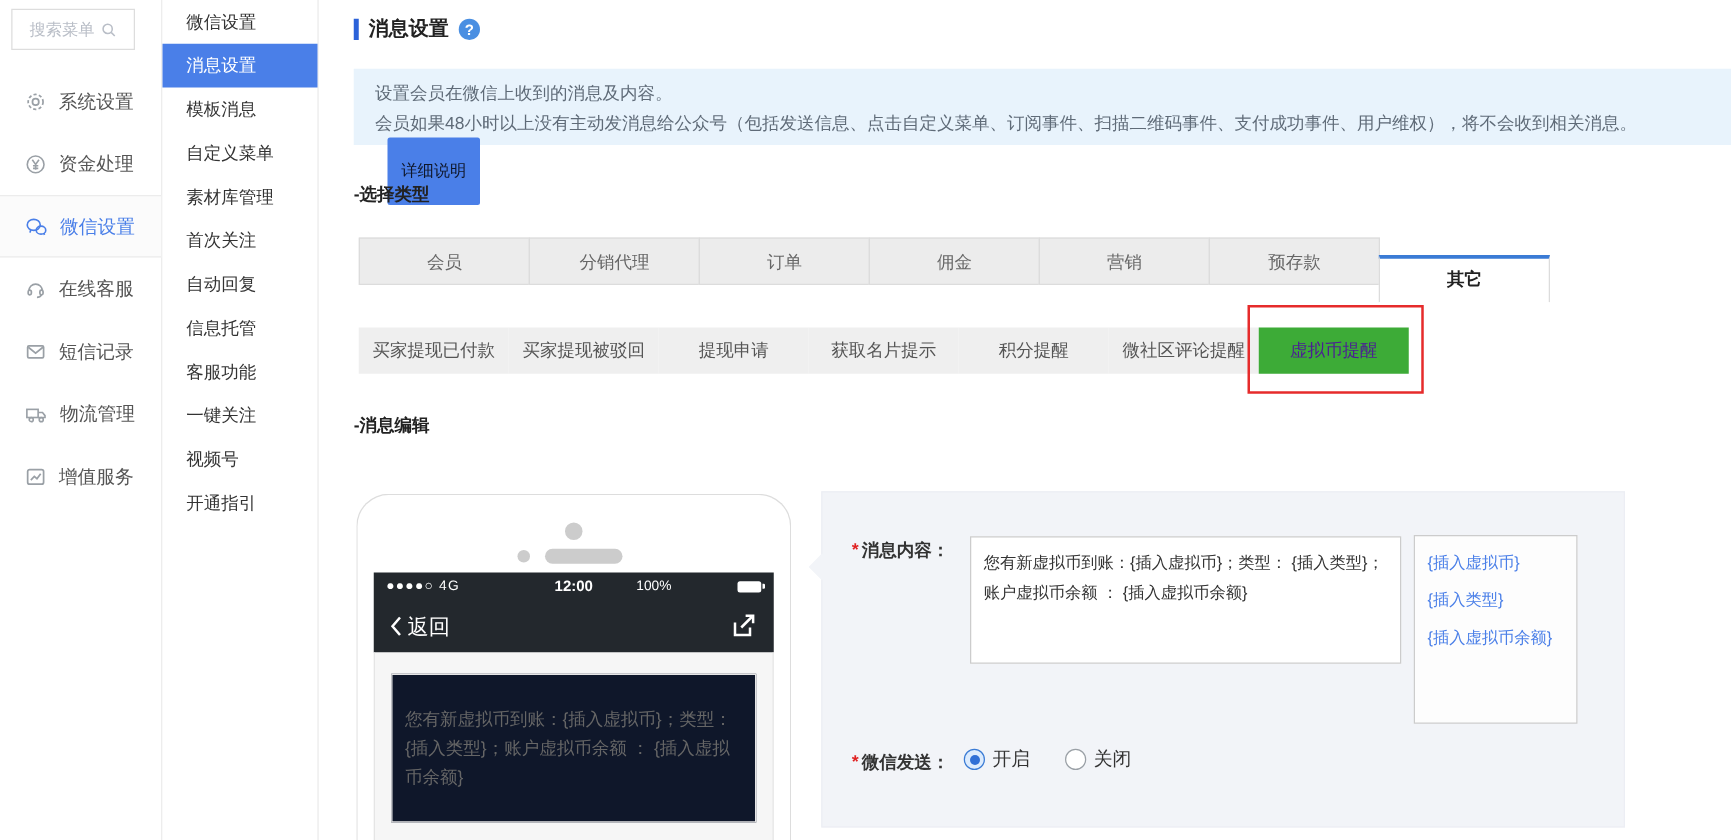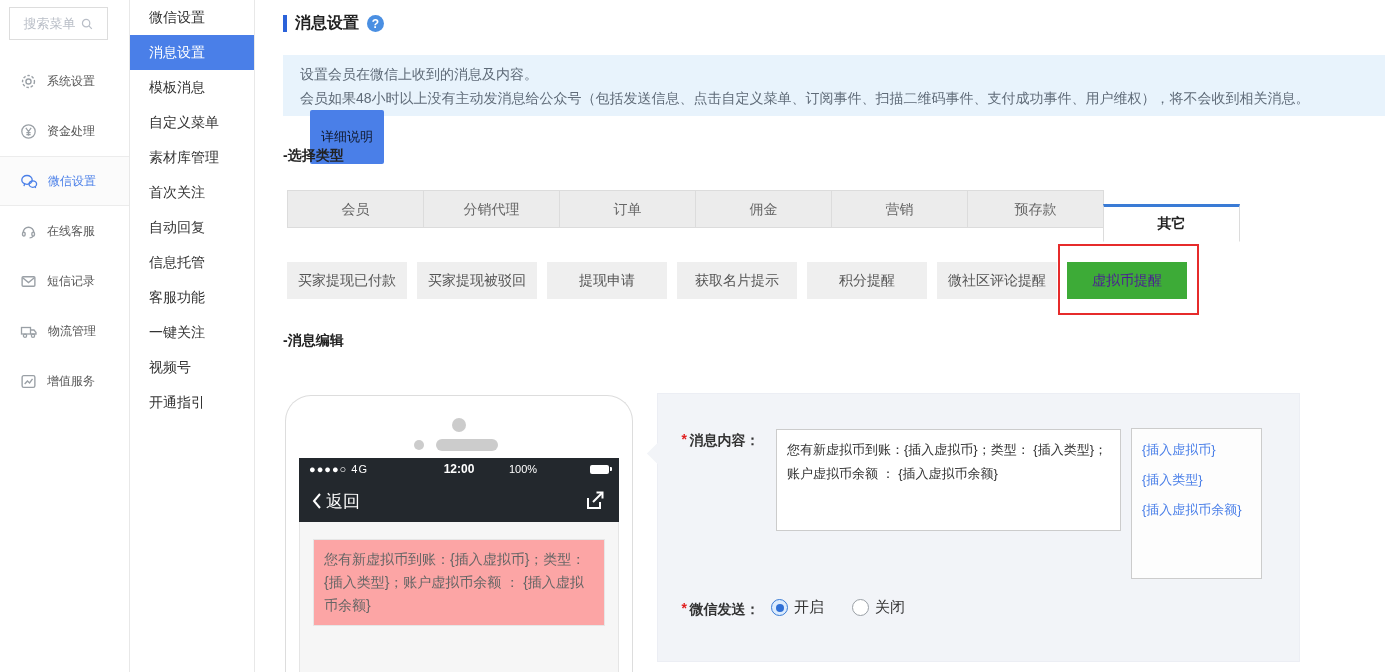--- a/index.html
+++ b/index.html
@@ -7,21 +7,21 @@
     font-family:"Liberation Sans","DejaVu Sans",sans-serif; }
 
   
   .sidebar1 { position:absolute; left:0; top:0; width:130px; height:672px;
     background:#fff; border-right:1px solid #e8e8e8; }
   .searchbox { position:absolute; left:9px; top:7px; width:99px; height:33px;
     border:1px solid #ddd; display:flex; align-items:center; justify-content:center;
     color:#b9bec7; font-size:13px; gap:4px; background:#fff; cursor:text; }
   .nav1 { position:absolute; top:56px; left:0; width:100%; }
   .nav1-item { height:50px; display:flex; align-items:center; gap:10px;
-    padding-left:20px; font-size:12px; color:#555; cursor:pointer; }
+    padding-left:20px; font-size:15px; color:#555; cursor:pointer; }
   .nav1-item svg { flex:0 0 auto; }
   .nav1-item.active { color:#4a7fe8; background:#fbfbfb;
     border-top:1px solid #ececec; border-bottom:1px solid #ececec; }
   .icon-gray { stroke:#9aa0a6; }
   .nav1-item.active .icon-gray { stroke:#4a7fe8; }
 
   
   .sidebar2 { position:absolute; left:130px; top:0; width:125px; height:672px;
     background:#fff; border-right:1px solid #e8e8e8; }
   .nav2-item { height:35px; line-height:35px; padding-left:19px; font-size:14px;
@@ -47,21 +47,21 @@
   .section-label { position:absolute; left:28px; font-size:14px; font-weight:bold; color:#222; }
   .lbl-type { top:147px; }
   .lbl-edit { top:332px; }
 
   .tabs { position:absolute; left:32px; top:190px; display:flex; }
   .tab { width:137px; height:38px; line-height:36px; text-align:center; font-size:14px;
     color:#666; background:#ececec; border:1px solid #dcdcdc; margin-right:-1px; cursor:pointer; }
   .tab.active { background:#fff; color:#222; font-weight:bold;
     border-top:3px solid #3a7bd5; border-bottom-color:#fff; line-height:33px;margin-top:14px; }
 
-  .type-buttons { position:absolute; left:32px; top:262px; display:flex; gap:10px; }
+  .type-buttons { position:absolute; left:32px; top:262px; display:flex; }
   .type-btn { width:120px; height:37px; line-height:37px; text-align:center; font-size:14px;
     color:#555; background:#efefef; border:none; cursor:pointer; }
   .type-btn-wrap { position:relative; }
   .type-btn.active { background:#3dab37; color:#4c1d95; }
   .annotation-box { position:absolute; left:-9px; top:-18px; width:141px; height:71px;
     border:2px solid #e62b2b; pointer-events:none; }
 
   
   .phone { position:absolute; left:30px; top:395px; width:348px; height:310px;
     background:#fff; border:1px solid #ddd; border-bottom:none;
@@ -83,22 +83,22 @@
   .battery { display:inline-block; width:19px; height:9px; background:#fff; border-radius:2px;
     position:relative; }
   .battery::after { content:""; position:absolute; right:-3px; top:2.5px; width:2px; height:4px;
     background:#fff; border-radius:0 1px 1px 0; }
   .navbar { height:42px; background:#23282d; color:#fff; display:flex; align-items:center;
     padding:0 12px; }
   .nav-back { display:flex; align-items:center; gap:3px; font-size:17px; cursor:pointer; }
   .nav-share { margin-left:auto; cursor:pointer; display:flex; }
   .phone-content { position:absolute; left:0; right:0; top:64px; bottom:0;
     background:#f6f6f6; border-left:1px solid #e5e5e5; border-right:1px solid #e5e5e5; }
-  .phone-msg { margin:17px 13px; background:#fca5a5; border:1px solid #e6e6e6;
-    padding:8px 10px; font-size:14px; color:#666; line-height:23px; }
+  .phone-msg { margin:17px 13px; background:#0f172a; border:1px solid #e6e6e6;
+    padding:24px 10px; font-size:14px; color:#666; line-height:23px; }
 
   
   .form-panel { position:absolute; left:402px; top:393px; width:643px; height:269px;
     background:#f2f4f8; border:1px solid #eceef4; }
   .panel-arrow { position:absolute; left:-8px; top:52px; width:15px; height:15px;
     background:#f2f4f8; transform:rotate(45deg); }
   .form-label { position:absolute; font-size:14px; font-weight:bold; color:#333;font-family:Liberation Mono, monospace; }
   .req { color:#e02020; margin-right:1px; }
   .lbl-content { left:22px; top:38px; }
   .lbl-send { left:22px; top:207px; }

